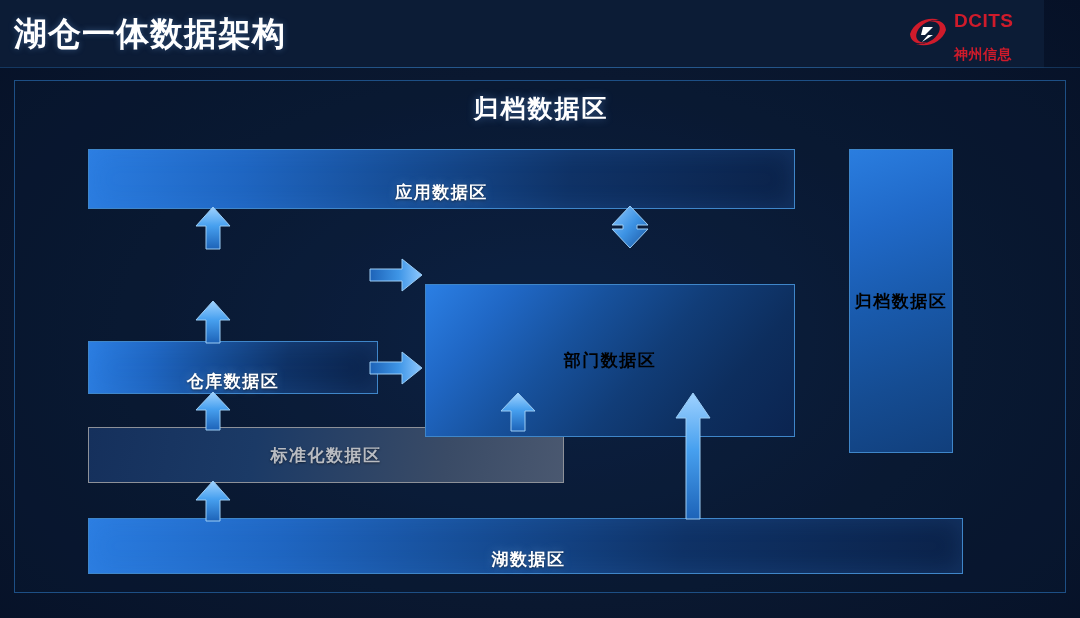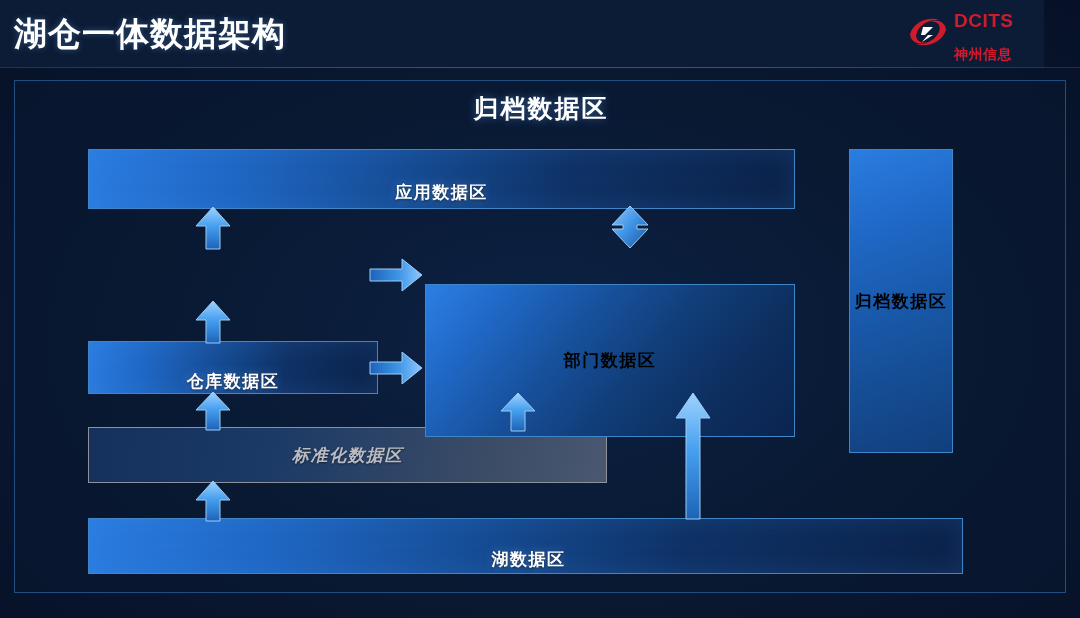--- a/index.html
+++ b/index.html
@@ -169,21 +169,21 @@
 
   
   .arrow {
     position: absolute;
   }
 
   
   #zone-app        { left: 88px;  top: 149px; width: 707px; height: 60px; }
   #zone-domain     { left: 88px;  top: 246px; width: 283px; height: 57px; }
   #zone-warehouse  { left: 88px;  top: 341px; width: 290px; height: 53px; text-align: right; }
-  #zone-standard   { left: 88px;  top: 427px; width: 519px; height: 56px; font-style: italic; }
+  #zone-standard   { left: 88px;  top: 427px; width: 476px; height: 56px; }
   #zone-lake       { left: 88px;  top: 518px; width: 875px; height: 56px; padding-left: 6px; }
   #zone-department { left: 425px; top: 243px; width: 370px; height: 153px; margin-top: 41px; }
   #zone-archive    { left: 849px; top: 149px; width: 104px; height: 304px; }
 
   #arrow-up-app      { left: 195px; top: 206px; width: 36px; height: 44px; }
   #arrow-up-domain   { left: 195px; top: 300px; width: 36px; height: 44px; }
   #arrow-up-wh       { left: 195px; top: 391px; width: 36px; height: 40px; }
   #arrow-up-std      { left: 195px; top: 480px; width: 36px; height: 42px; }
   #arrow-up-dept     { left: 500px; top: 392px; width: 36px; height: 40px; }
   #arrow-right-dom   { left: 369px; top: 257px; width: 54px; height: 36px; }

